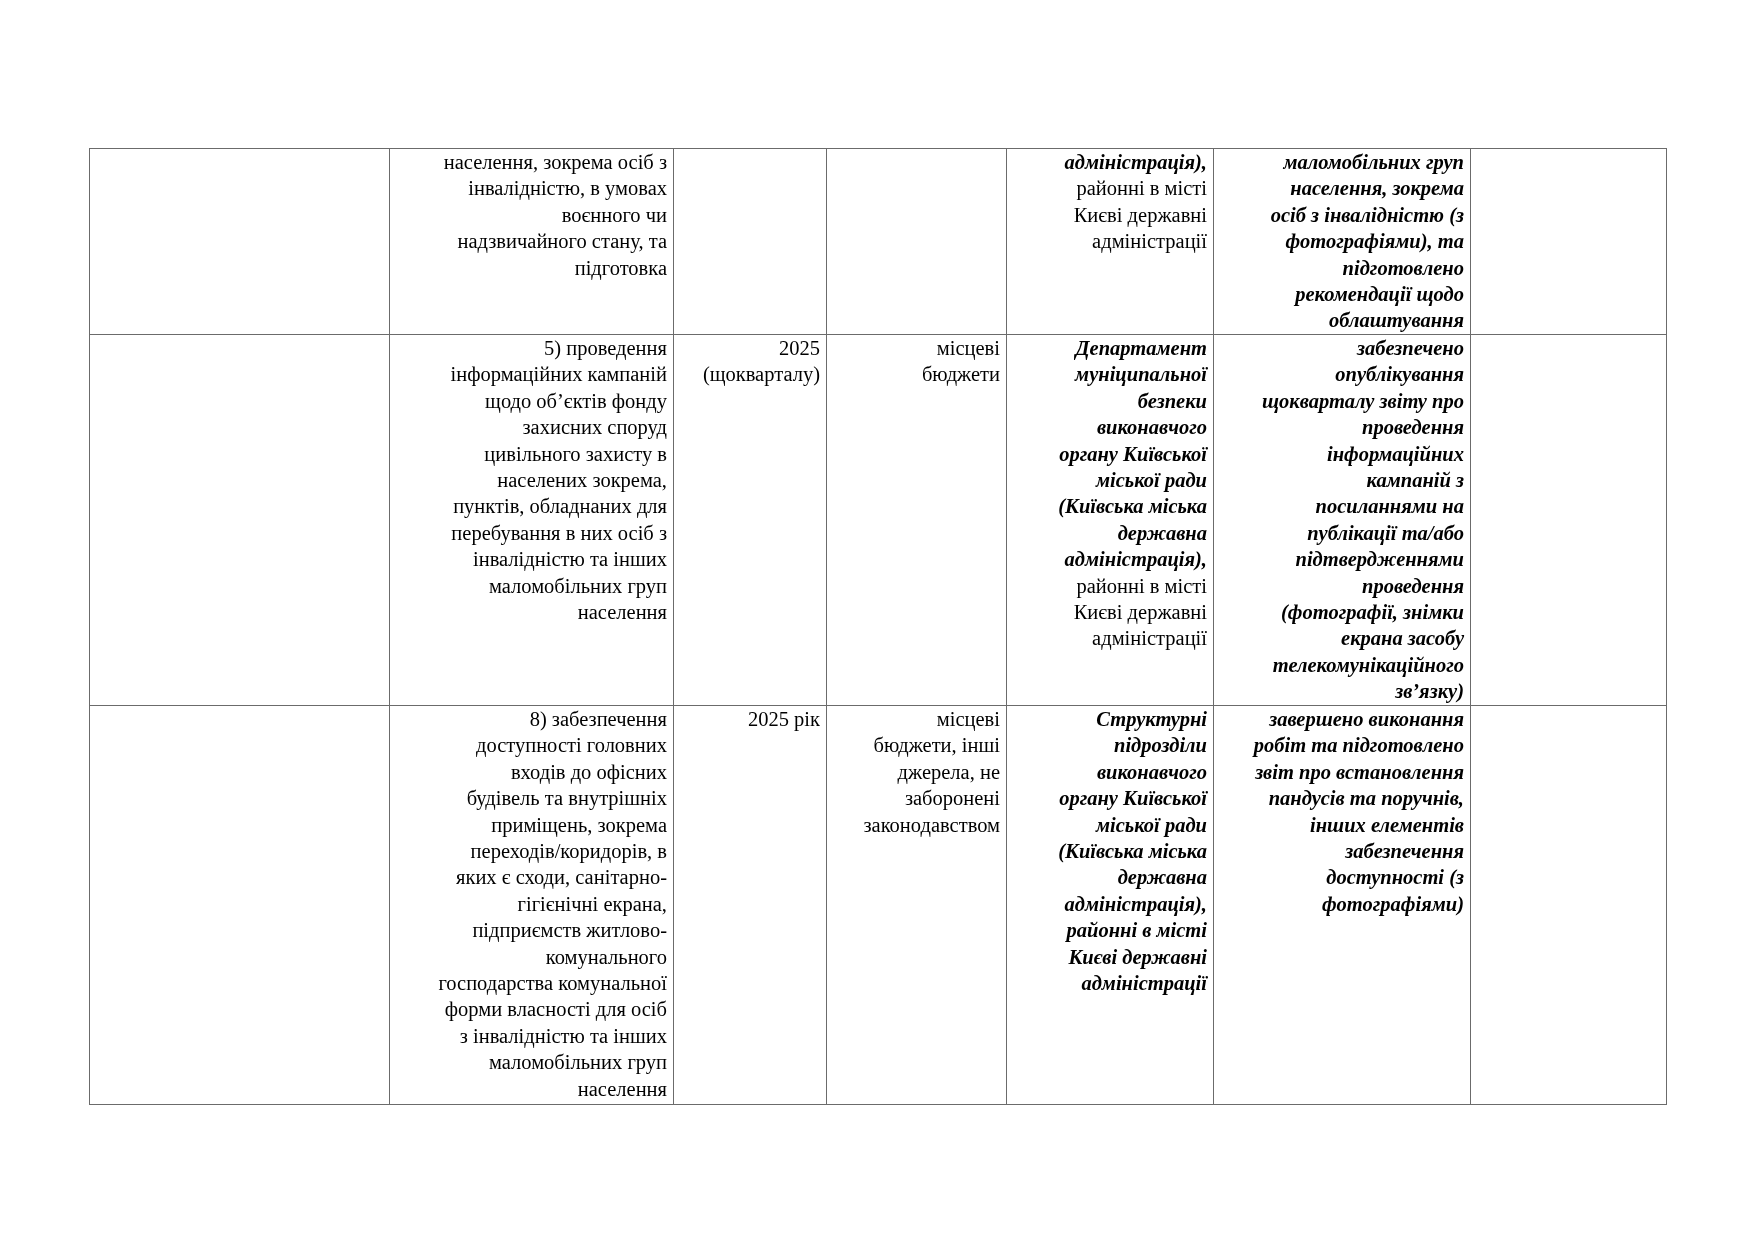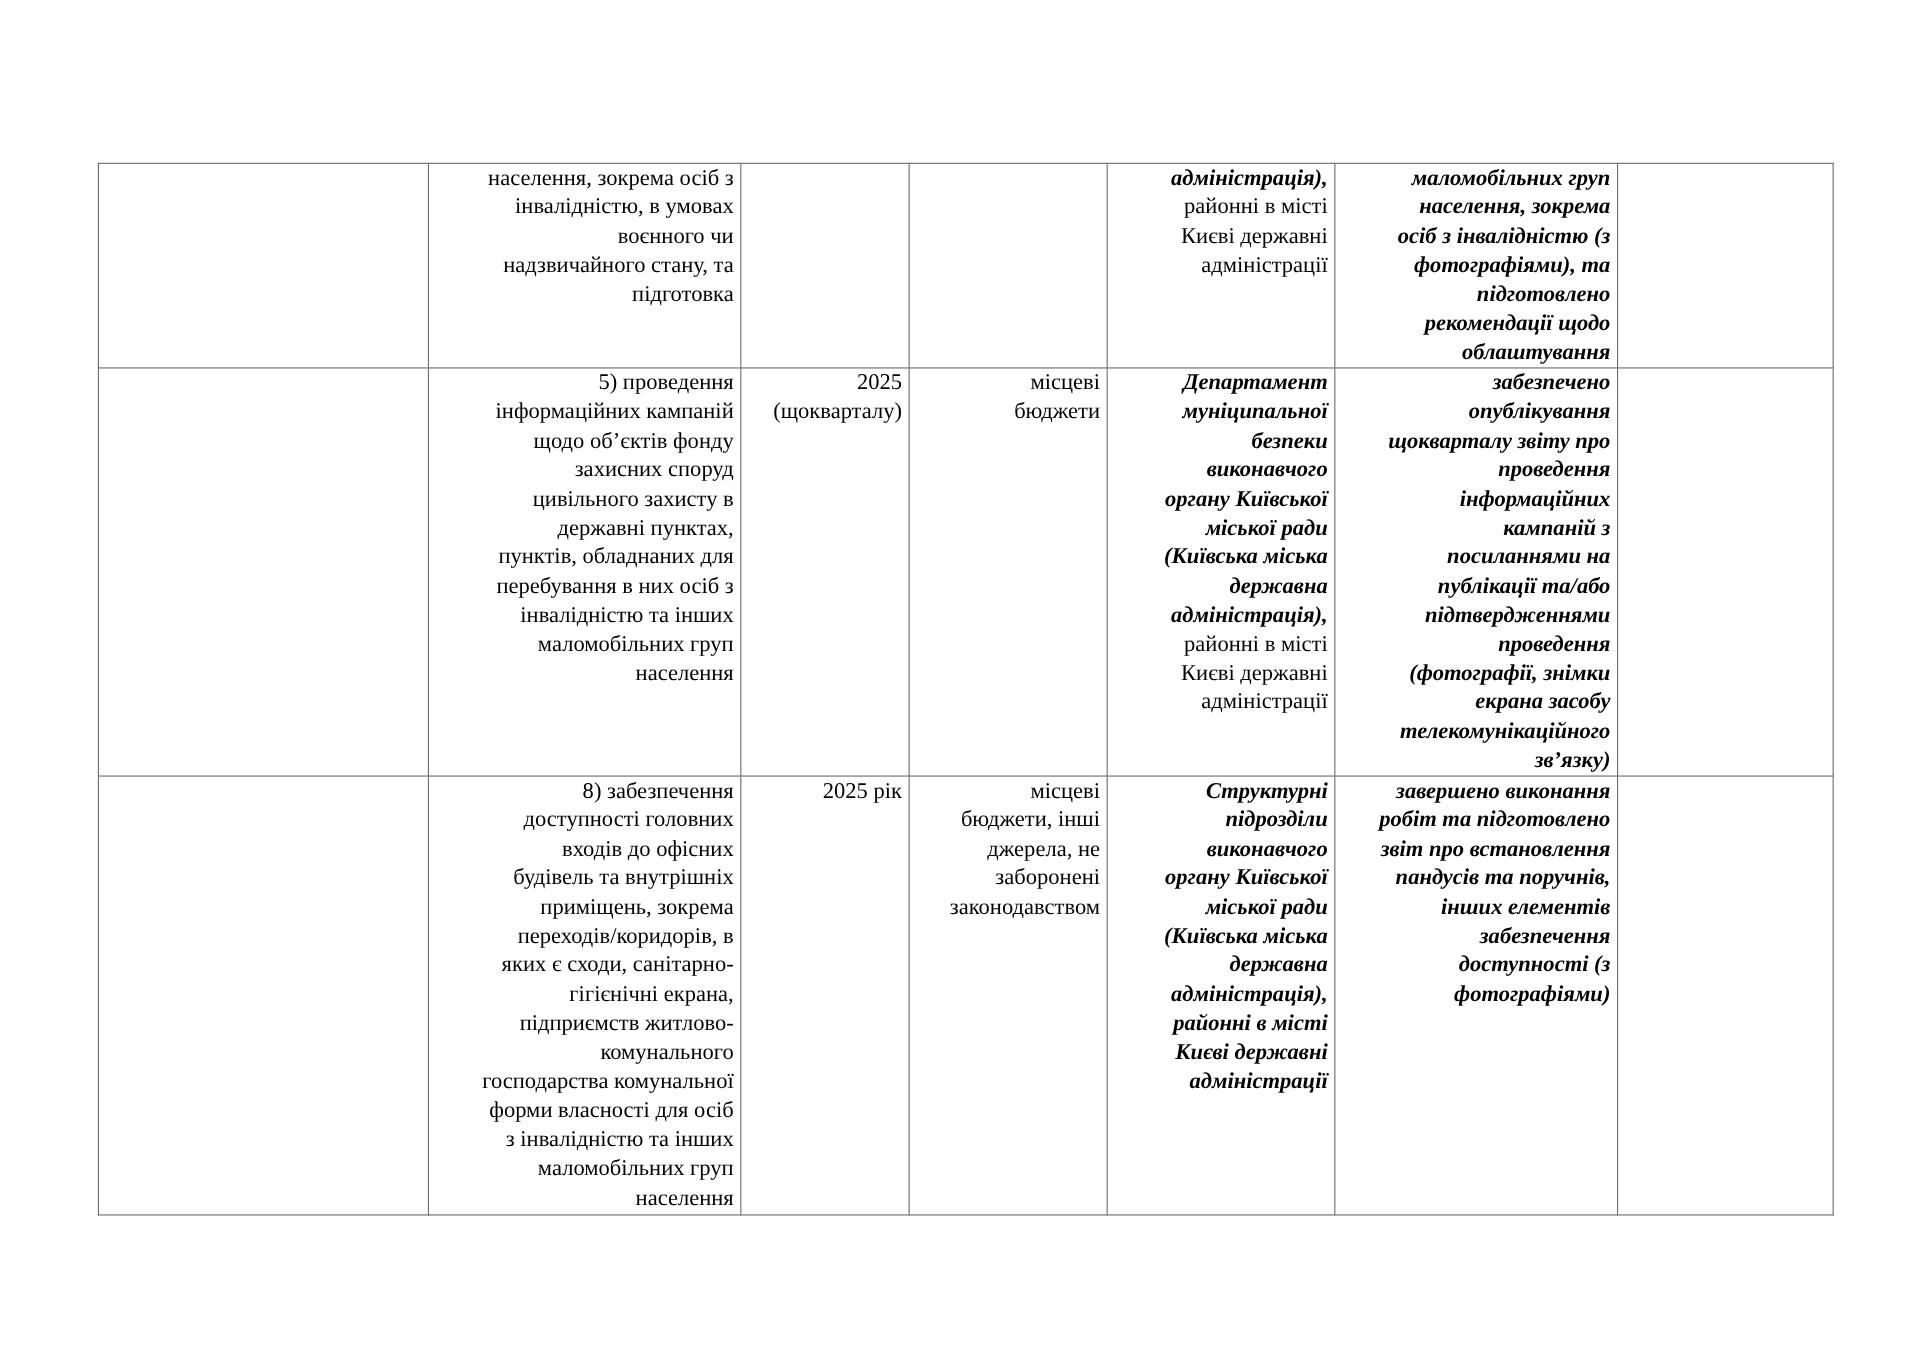--- a/index.html
+++ b/index.html
@@ -67,21 +67,21 @@
           <td></td>
         </tr>
         <tr class="r2">
           <td></td>
           <td>
             <span class="line">5) проведення</span>
             <span class="line">інформаційних кампаній</span>
             <span class="line">щодо об’єктів фонду</span>
             <span class="line">захисних споруд</span>
             <span class="line">цивільного захисту в</span>
-            <span class="line">державні пунктах,</span>
+            <span class="line">населених зокрема,</span>
             <span class="line">пунктів, обладнаних для</span>
             <span class="line">перебування в них осіб з</span>
             <span class="line">інвалідністю та інших</span>
             <span class="line">маломобільних груп</span>
             <span class="line">населення</span>
           </td>
           <td>
             <span class="line">2025</span>
             <span class="line">(щокварталу)</span>
           </td>

